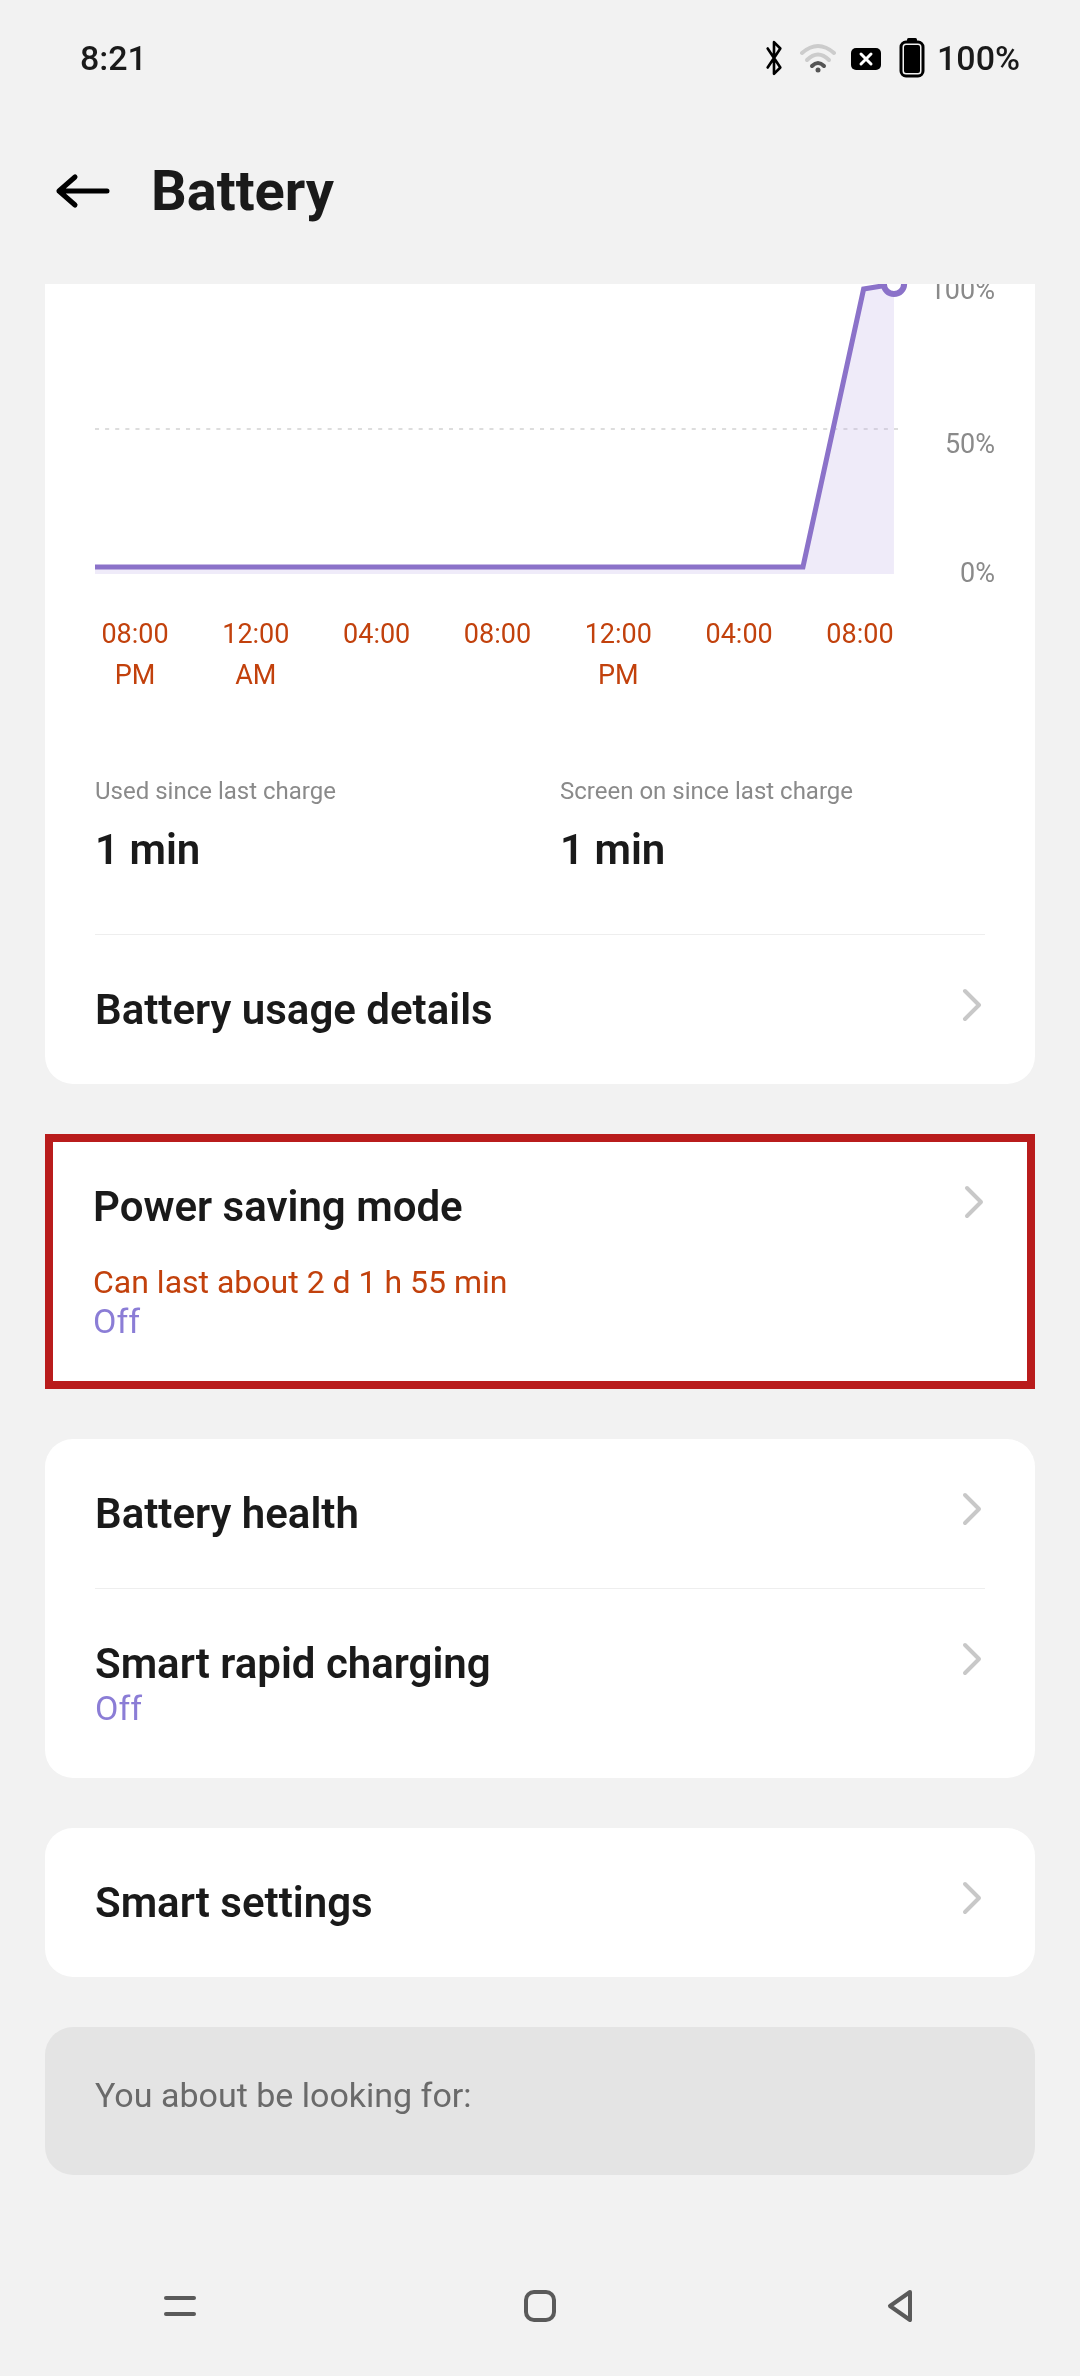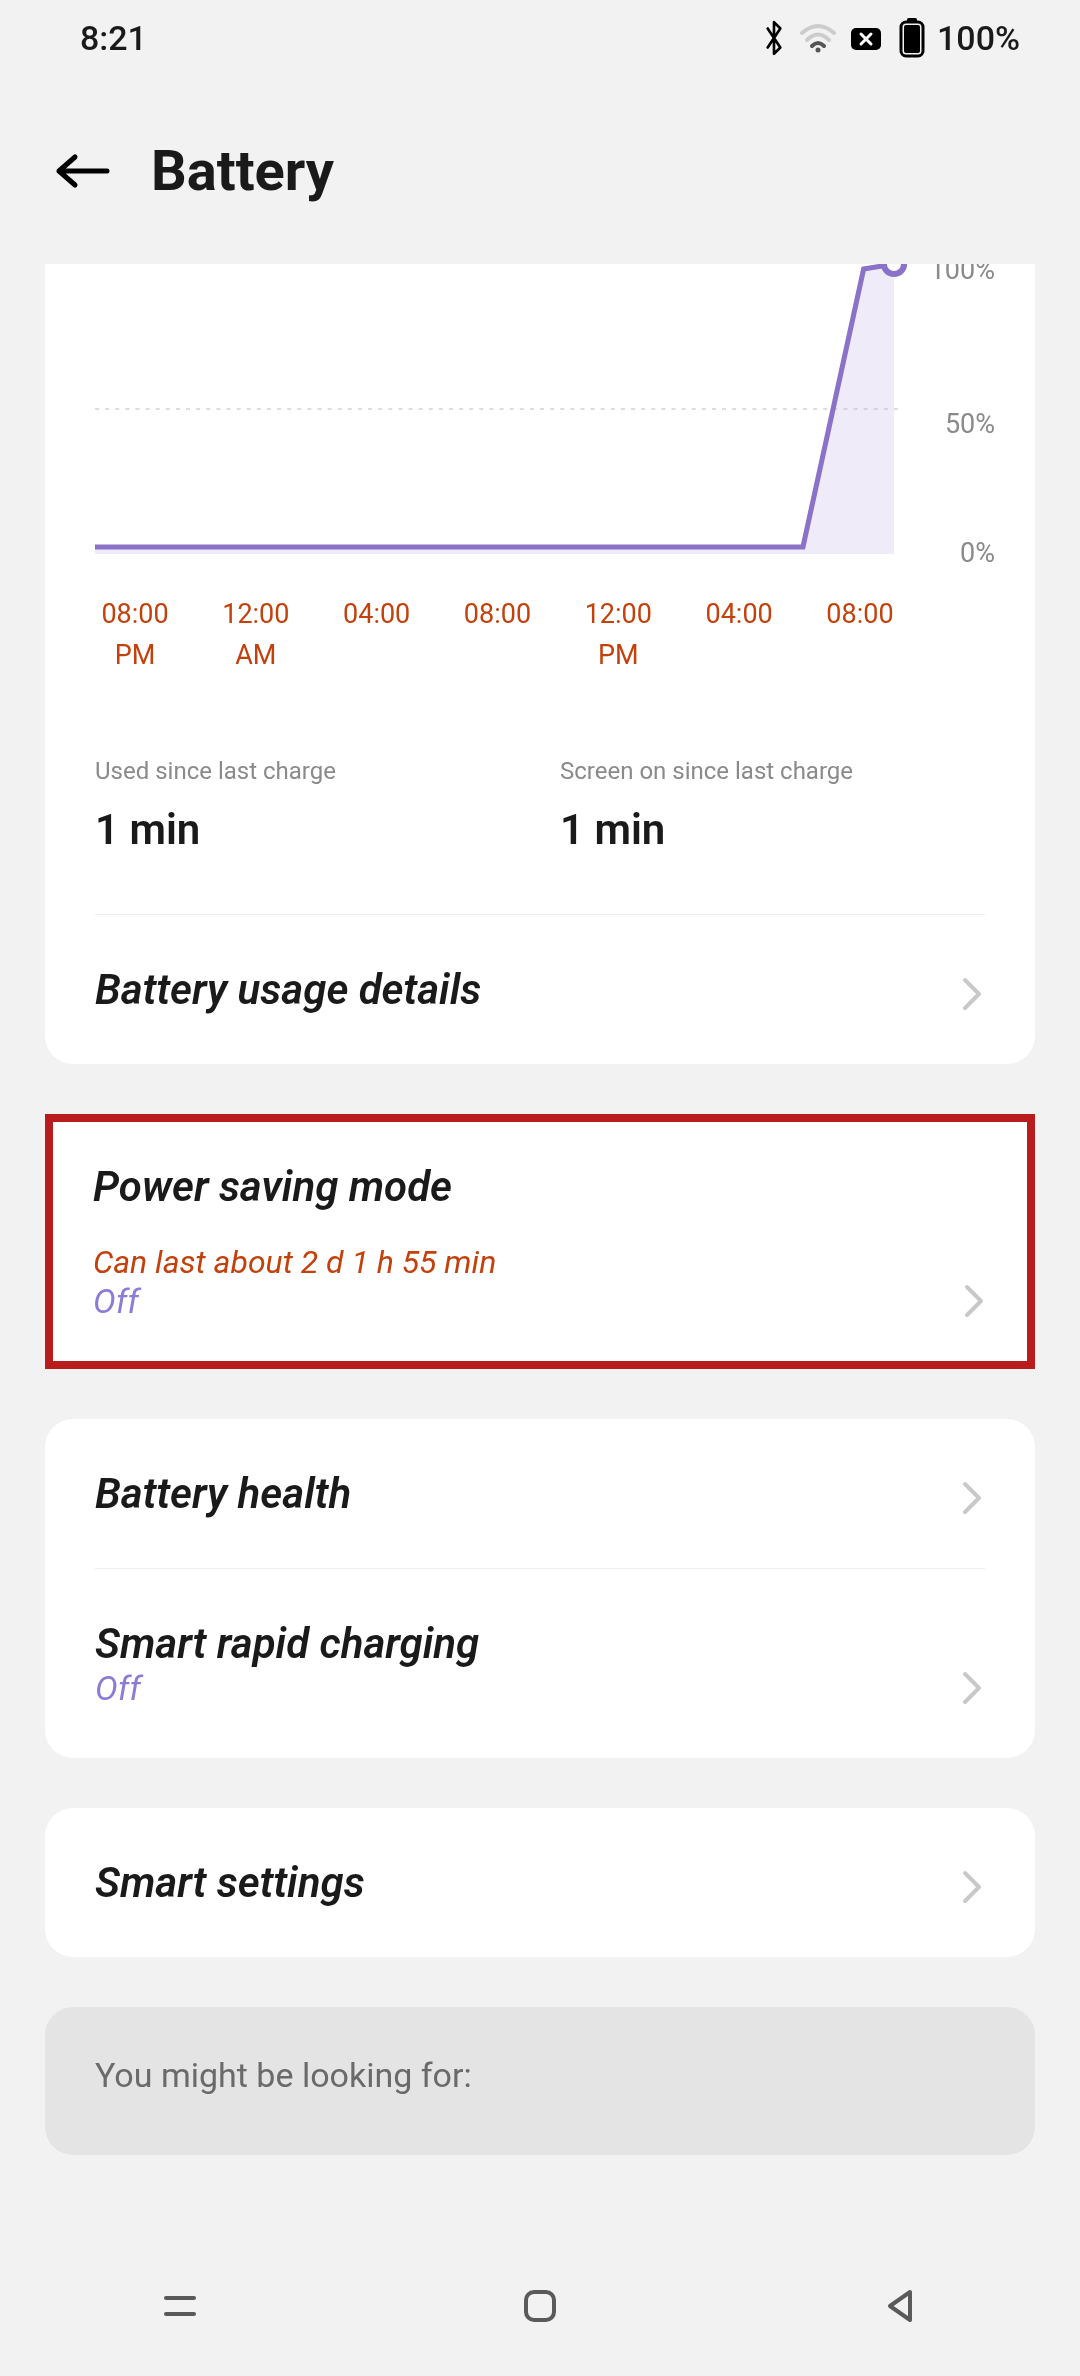--- a/index.html
+++ b/index.html
@@ -7,21 +7,21 @@
     width: 1080px;
     height: 2376px;
     font-family: -apple-system, BlinkMacSystemFont, "Segoe UI", Roboto, sans-serif;
     background: #f2f2f2;
     color: #1a1a1a;
     overflow: hidden;
   }
   .status-bar {
     display: flex;
     justify-content: space-between;
-    padding: 18px 60px 30px 80px;
+    padding: 38px 60px 30px 80px;
     font-size: 34px;
     font-weight: 500;
   }
   .status-right {
     display: flex;
     align-items: center;
     gap: 12px;
   }
   .status-right svg { display:block; }
   .header {
@@ -88,24 +88,23 @@
   .usage-value {
     font-size: 42px;
     font-weight: 600;
   }
   .divider {
     height: 1px;
     background: #eee;
   }
   .list-item {
     display: flex;
-    align-items: flex-end;
+    align-items: flex-start;
     padding: 50px 0;
     gap: 20px;
-    font-style: italic;
   }
   .list-item .item-main { flex:1; }
   .item-title {
     font-size: 42px;
     font-weight: 600;
   }
   .item-sub {
     font-size: 32px;
     color: #c2410c;
     margin-top: 32px;
@@ -292,21 +291,21 @@
     <div class="list-item">
       <div class="item-main">
         <div class="item-title">Smart settings</div>
       </div>
       <svg class="chevron" width="26" height="40" viewBox="0 0 26 40">
           <path d="M6 6 L20 20 L6 34" fill="none" stroke="currentColor" stroke-width="4" stroke-linecap="round" stroke-linejoin="round"></path>
         </svg>
     </div>
   </div>
 
-  <div class="banner">You might be looking for:</div>
+  <div class="banner">You about be looking for:</div>
 
 </div>
 
 <div class="nav-bar">
   <svg class="nav-icon" width="48" height="48" viewBox="0 0 48 48">
     <line x1="10" y1="16" x2="38" y2="16" stroke="currentColor" stroke-width="4" stroke-linecap="round"></line>
     <line x1="10" y1="32" x2="38" y2="32" stroke="currentColor" stroke-width="4" stroke-linecap="round"></line>
   </svg>
   <svg class="nav-icon" width="48" height="48" viewBox="0 0 48 48">
     <rect x="10" y="10" width="28" height="28" rx="8" fill="none" stroke="currentColor" stroke-width="4"></rect>

